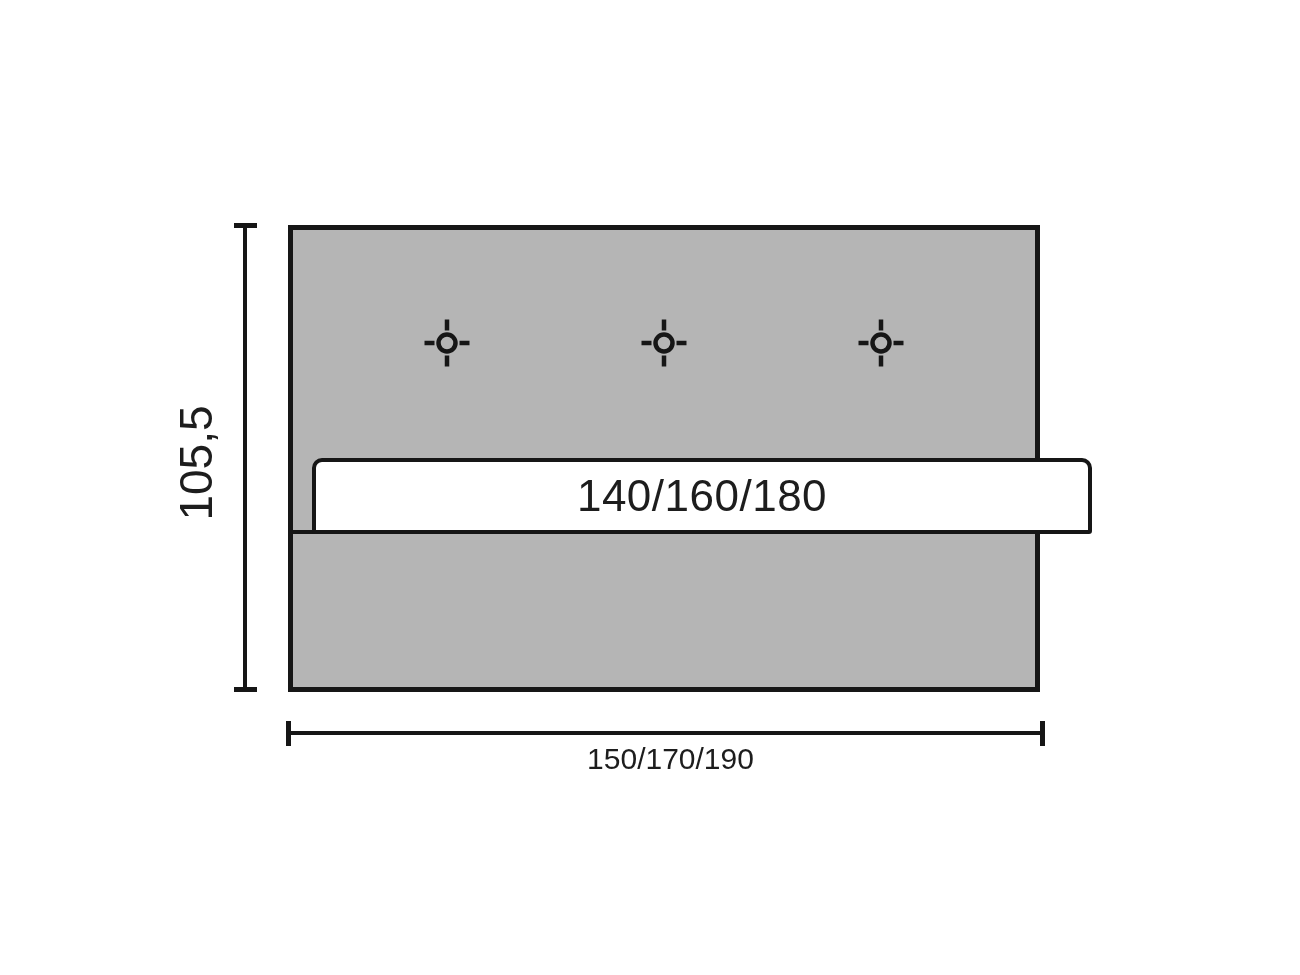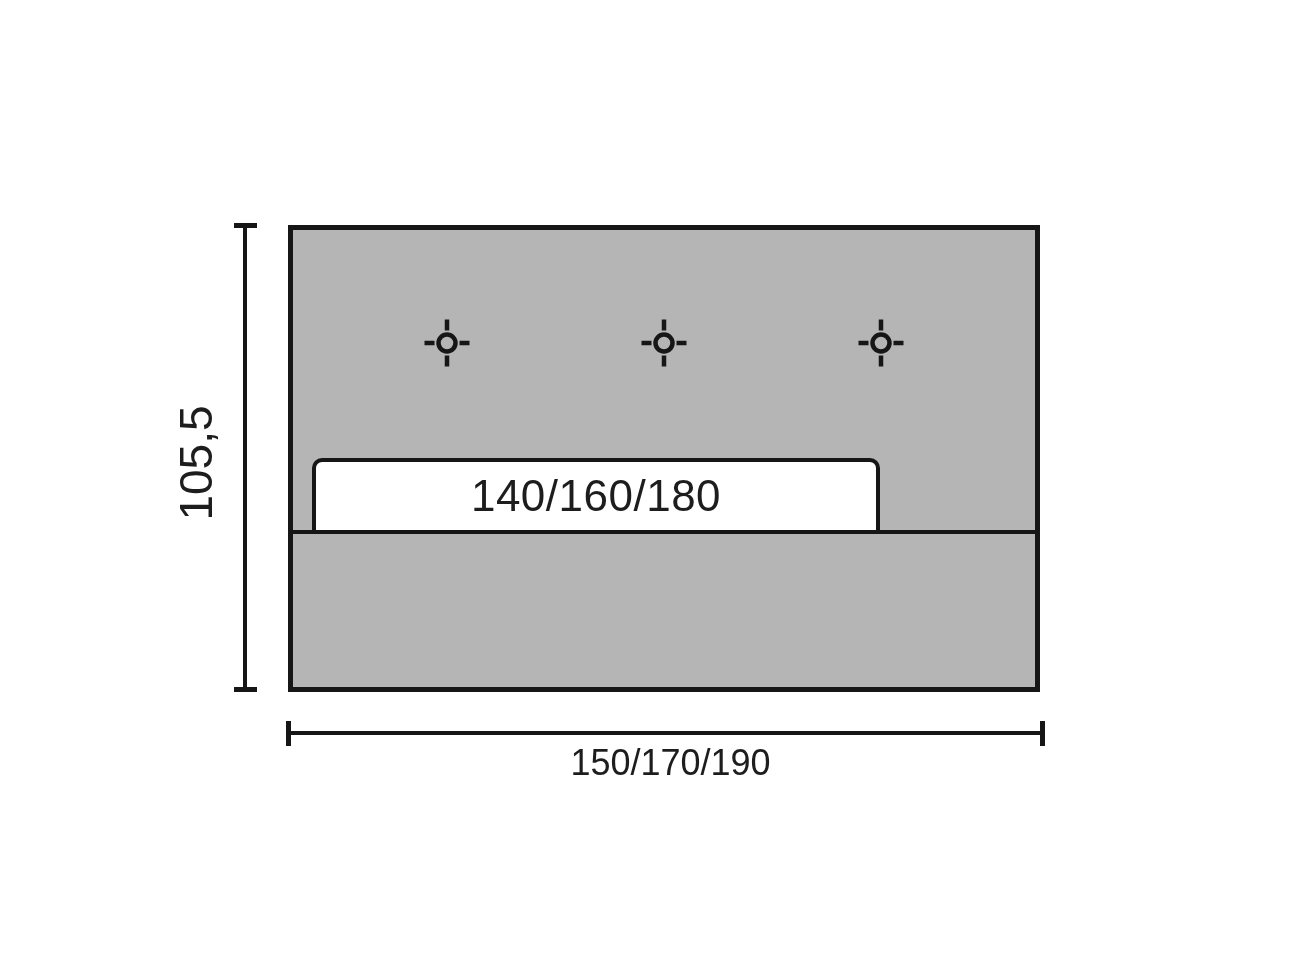--- a/index.html
+++ b/index.html
@@ -41,21 +41,21 @@
     width: 752px;
     height: 4px;
     background: var(--stroke);
   }
 
   
   .band {
     position: absolute;
     left: 312px;
     top: 458px;
-    width: 568px;
+    width: 780px;
     height: 76px;
     background: var(--band-fill);
     border: 4px solid var(--stroke);
     border-radius: 10px 10px 3px 3px;
     display: flex;
     align-items: center;
     justify-content: center;
   }
   .band-label {
     font-size: 44px;
@@ -92,21 +92,21 @@
     font-size: 46px;
     color: var(--text);
     white-space: nowrap;
   }
   .h-dim-label {
     position: absolute;
     left: 288px;
     top: 742px;
     width: 765px;
     text-align: center;
-    font-size: 36px;
+    font-size: 30px;
     color: var(--text);
     white-space: nowrap;
   }
 </style>
 </head>
 <body>
 
 <div class="stage">
 
   <div class="panel"></div>

